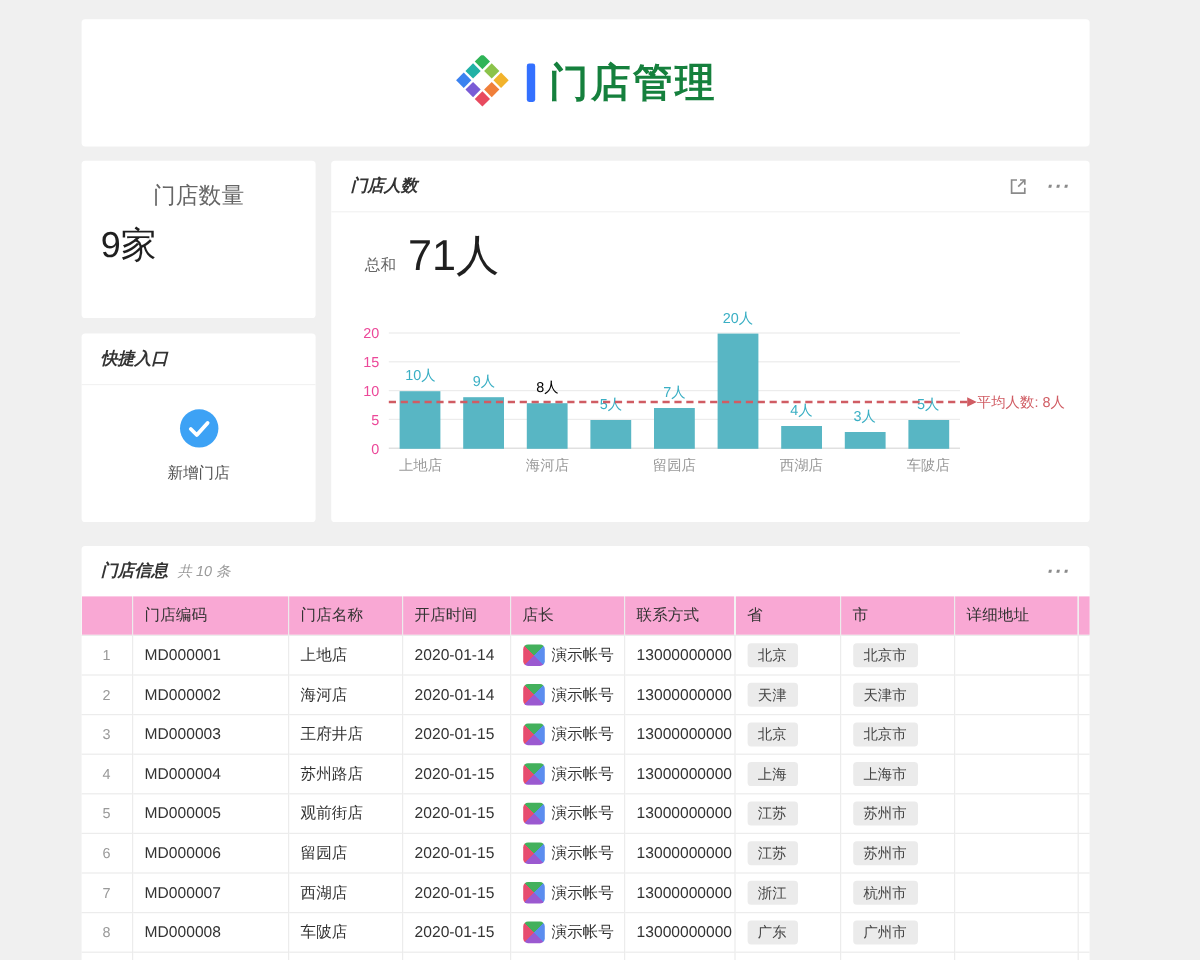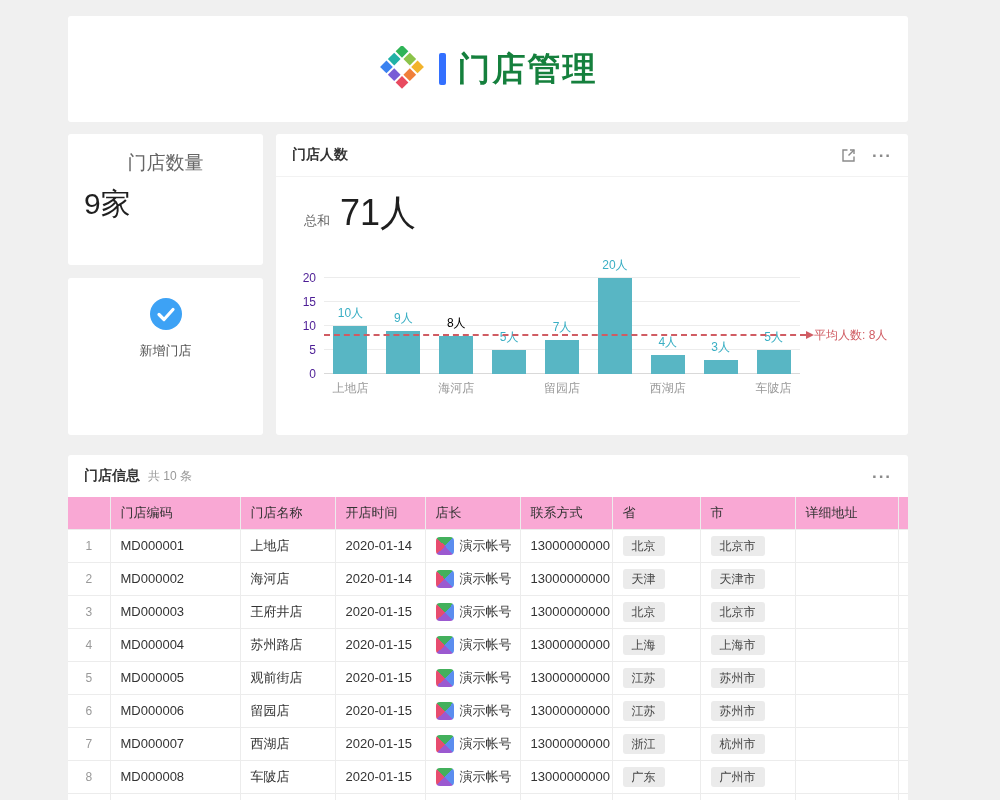--- a/index.html
+++ b/index.html
@@ -26,39 +26,40 @@
   .left-col { width: 195px; display: flex; flex-direction: column; gap: 13px; flex: none; }
 
   .stats-card { height: 131px; padding: 16px; }
   .stats-title { font-size: 19px; color: #666; text-align: center; }
   .stats-value { font-size: 30px; color: #1f1f1f; margin-top: 8px; }
 
   .card-header {
     display: flex; align-items: center;
     padding: 12px 16px;
     border-bottom: 1px solid #f2f2f2;
+    font-style: italic;
   }
   .card-title { font-size: 14px; font-weight: bold; color: #333; }
 
   .quick-card { height: 157px; }
   .quick-item { display: flex; flex-direction: column; align-items: center; padding-top: 18px; cursor: pointer; }
   .quick-label { margin-top: 10px; font-size: 13px; color: #555; }
 
   
   .chart-card { flex: 1; height: 301px; overflow: hidden; }
   .header-icons { margin-left: auto; display: flex; align-items: center; gap: 16px; }
   .ellipsis { font-size: 17px; font-weight: bold; color: #8a8a8a; letter-spacing: 1px; line-height: 1; cursor: pointer; }
   .chart-body { padding: 12px 16px 0 16px; }
   .total-row { display: flex; align-items: baseline; padding-left: 12px; }
   .total-label { font-size: 13px; color: #666; }
   .total-value { font-size: 36px; color: #1f1f1f; margin-left: 10px; }
 
   .chart-area { display: flex; position: relative; height: 96px; margin-top: 40px; }
   .y-axis { width: 32px; position: relative; flex: none; }
-  .ytick { position: absolute; right: 8px; font-size: 12px; color: #4c1d95; line-height: 12px; }
+  .ytick { position: absolute; right: 8px; font-size: 12px; color: #ec4899; line-height: 12px; }
   .plot { flex: 1; position: relative; overflow: visible; }
   .gridline { position: absolute; left: 0; right: 0; height: 0; border-top: 1px solid #ececec; z-index: 1; }
   .gridline.baseline { border-top-color: #d9d9d9; }
   .bars { position: absolute; inset: 0; display: flex; z-index: 2; }
   .bar-col { flex: 1; position: relative; height: 100%; }
   .bar { position: absolute; bottom: 0; left: 50%; transform: translateX(-50%); width: 34px; }
   .bar-value { position: absolute; left: 50%; transform: translateX(-50%); white-space: nowrap; font-size: 12px; }
   .avg-line { position: absolute; left: 0; right: -6px; height: 0; border-top: 2px dashed #d05c63; z-index: 3; }
   .avg-arrow {
     position: absolute; right: -8px; top: -5px;
@@ -123,20 +124,23 @@
 
   <div class="main-row">
     <div class="left-col">
 
       <div class="card stats-card">
         <div class="stats-title">门店数量</div>
         <div class="stats-value">9家</div>
       </div>
 
       <div class="card quick-card">
+        <div class="card-header">
+          <span class="card-title">快捷入口</span>
+        </div>
         <div class="quick-item">
           <svg width="36" height="36" viewBox="0 0 36 36">
             <circle cx="18" cy="18" r="16" fill="#3da2f5"></circle>
             <path d="M11 18.5 L16 23.5 L25 13.5" stroke="#fff" stroke-width="3.2" fill="none" stroke-linecap="round" stroke-linejoin="round"></path>
           </svg>
           <span class="quick-label">新增门店</span>
         </div>
       </div>
     </div>
 

